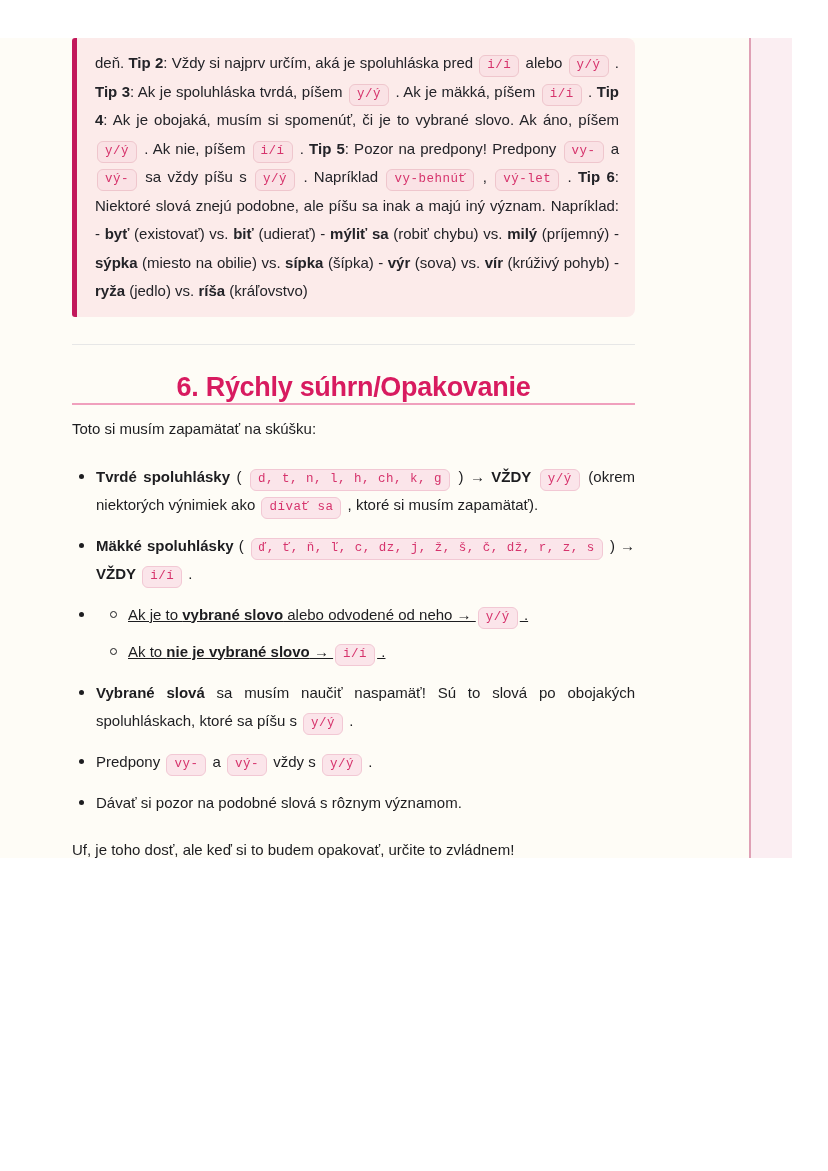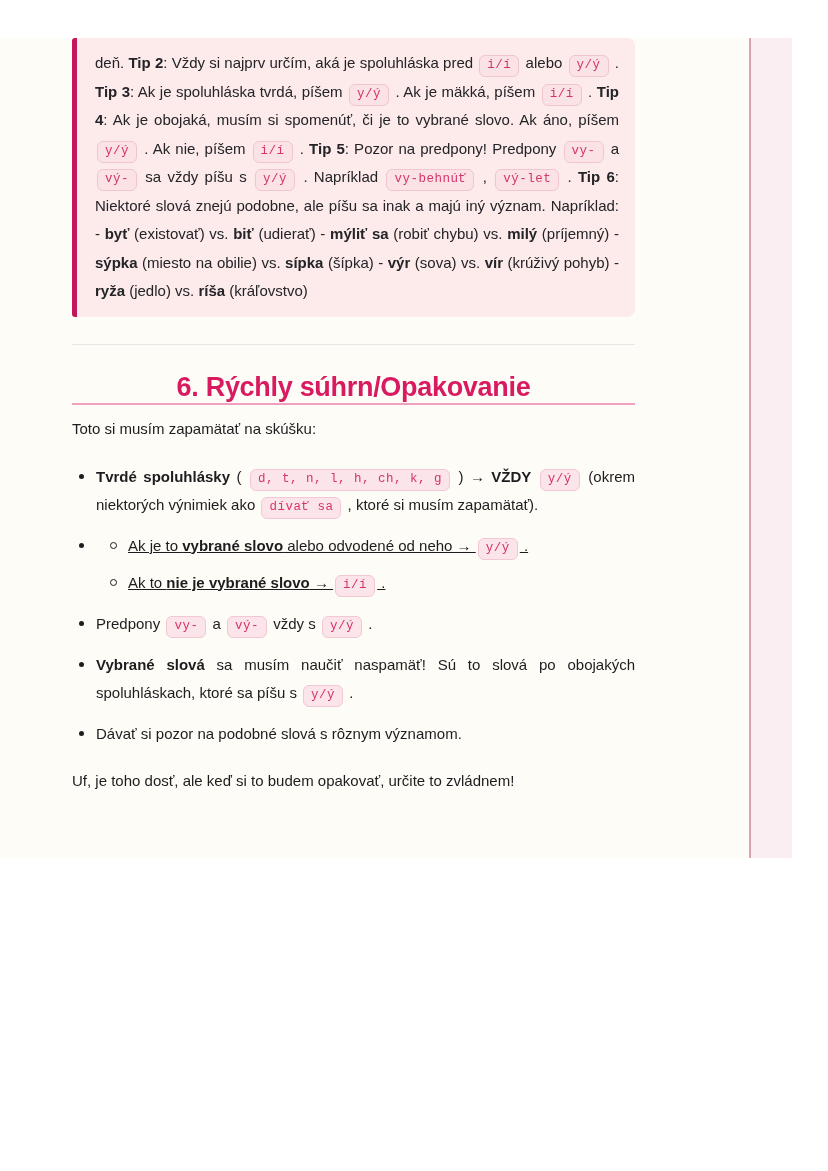--- a/index.html
+++ b/index.html
@@ -106,34 +106,37 @@
 
     <h2 class="section-title">6. Rýchly súhrn/Opakovanie</h2>
 
     <p class="intro">Toto si musím zapamätať na skúšku:</p>
 
     <ul class="summary">
       <li>
         <p><span class="seg-b">Tvrdé spoluhlásky</span><span class="seg-t"> ( </span><span class="chip">d, t, n, l, h, ch, k, g</span><span class="seg-t"> ) → </span><span class="seg-b">VŽDY</span><span class="seg-t"> </span><span class="chip">y/ý</span><span class="seg-t"> (okrem niektorých výnimiek ako </span><span class="chip">dívať sa</span><span class="seg-t"> , ktoré si musím zapamätať).</span></p>
       </li>
       <li>
+        <p><span class="seg-b">Mäkké spoluhlásky</span><span class="seg-t"> ( </span><span class="chip">ď, ť, ň, ľ, c, dz, j, ž, š, č, dž, r, z, s</span><span class="seg-t"> ) → </span><span class="seg-b">VŽDY</span><span class="seg-t"> </span><span class="chip">i/í</span><span class="seg-t"> .</span></p>
+      </li>
+      <li>
         <ul class="sub">
           <li>
             <p><span class="seg-t">Ak je to </span><span class="seg-b">vybrané slovo</span><span class="seg-t"> alebo odvodené od neho → </span><span class="chip">y/ý</span><span class="seg-t"> .</span></p>
           </li>
           <li>
             <p><span class="seg-t">Ak to </span><span class="seg-b">nie je vybrané slovo</span><span class="seg-t"> → </span><span class="chip">i/í</span><span class="seg-t"> .</span></p>
           </li>
         </ul>
       </li>
       <li>
-        <p><span class="seg-t">Predpony </span><span class="chip">vy-</span><span class="seg-t"> a </span><span class="chip">vý-</span><span class="seg-t"> vždy s </span><span class="chip">y/ý</span><span class="seg-t"> .</span></p>
+        <p><span class="seg-b">Vybrané slová</span><span class="seg-t"> sa musím naučiť naspamäť! Sú to slová po obojakých spoluhláskach, ktoré sa píšu s </span><span class="chip">y/ý</span><span class="seg-t"> .</span></p>
       </li>
       <li>
-        <p><span class="seg-b">Vybrané slová</span><span class="seg-t"> sa musím naučiť naspamäť! Sú to slová po obojakých spoluhláskach, ktoré sa píšu s </span><span class="chip">y/ý</span><span class="seg-t"> .</span></p>
+        <p><span class="seg-t">Predpony </span><span class="chip">vy-</span><span class="seg-t"> a </span><span class="chip">vý-</span><span class="seg-t"> vždy s </span><span class="chip">y/ý</span><span class="seg-t"> .</span></p>
       </li>
       <li>
         <p><span class="seg-t">Dávať si pozor na podobné slová s rôznym významom.</span></p>
       </li>
     </ul>
 
     <p class="closing">Uf, je toho dosť, ale keď si to budem opakovať, určite to zvládnem!</p>
   </div>
 
   <div class="footer">(c) Knowunity 2025</div>

